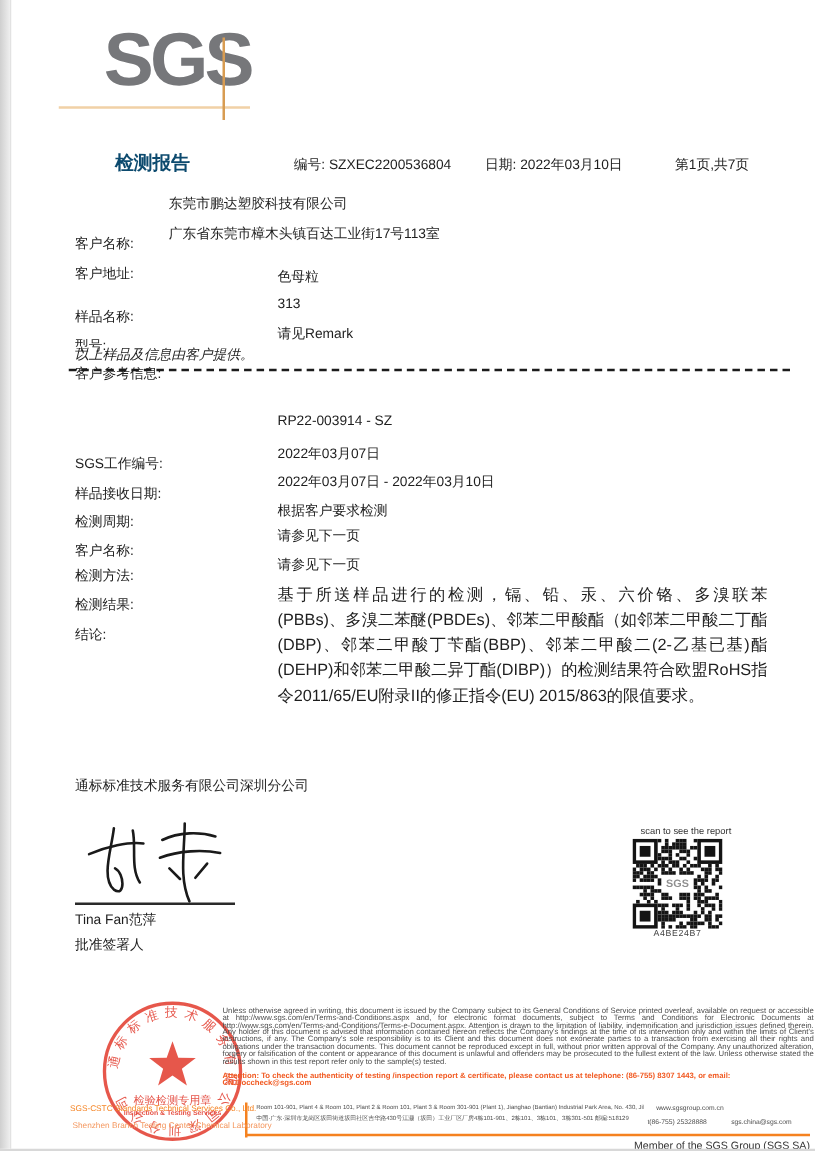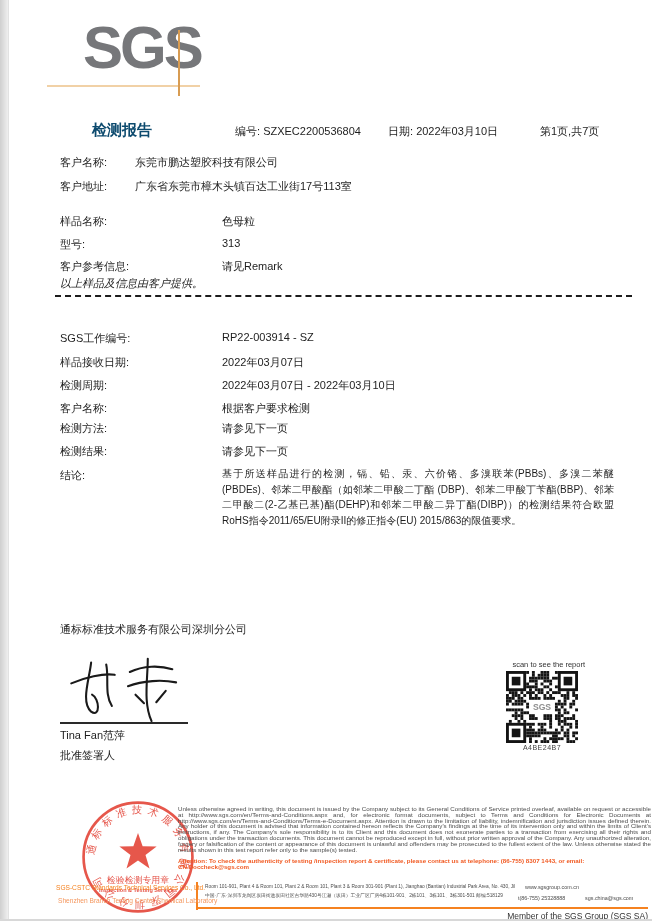--- a/index.html
+++ b/index.html
@@ -16,28 +16,28 @@
   .logo-hline { position:absolute; left:47px; top:85px; width:153px; height:2px; background:#f1d1a6; }
   .logo-vline { position:absolute; left:178px; top:30px; width:2px; height:66px; background:#d89c52; }
 
   .title-row { position:absolute; left:0; top:121px; width:652px; height:20px; }
   .doc-title { position:absolute; left:60px; top:0; font-size:15px; font-weight:bold; color:#0c4a6e;margin-left:32px; }
   .meta { position:absolute; top:3px; font-size:11px; color:#1e1e1e; white-space:nowrap; }
   .m-no { left:235px; } .m-date { left:388px; } .m-page { left:540px; }
 
   
   .row { position:absolute; left:0; width:652px; font-size:11px; color:#1e1e1e; }
-  .row .lbl { position:absolute; left:60px; white-space:nowrap; }
+  .row .lbl { position:absolute; left:60px; white-space:nowrap;margin-top:32px; }
   .row .val { position:absolute; white-space:nowrap; }
   .val-a { left:135px; } .val-b { left:222px; }
   .note { position:absolute; left:60px; top:276px; font-size:11px; color:#1e1e1e;font-style:italic; }
   .dash-sep { position:absolute; left:55px; top:295px; width:577px; height:0;
               border-top:2px dashed #1c1c1c; }
 
-  .conclusion { position:absolute; left:222px; top:466px; width:392px; font-size:10px;
+  .conclusion { position:absolute; left:222px; top:466px; width:392px; font-size:13px;
                 line-height:1.55; color:#1e1e1e; text-align:justify; }
 
   
   .sig-company { position:absolute; left:60px; top:622px; width:300px; font-size:11px; line-height:1.35; color:#1e1e1e; }
   .sig-svg { position:absolute; left:62px; top:655px; }
   .sig-line { position:absolute; left:60px; top:722px; width:128px; height:2px; background:#2a2a2a; }
   .sig-name { position:absolute; left:60px; top:728px; font-size:11px; color:#1e1e1e; }
   .sig-title { position:absolute; left:60px; top:748px; font-size:11px; color:#1e1e1e; }
 
   

